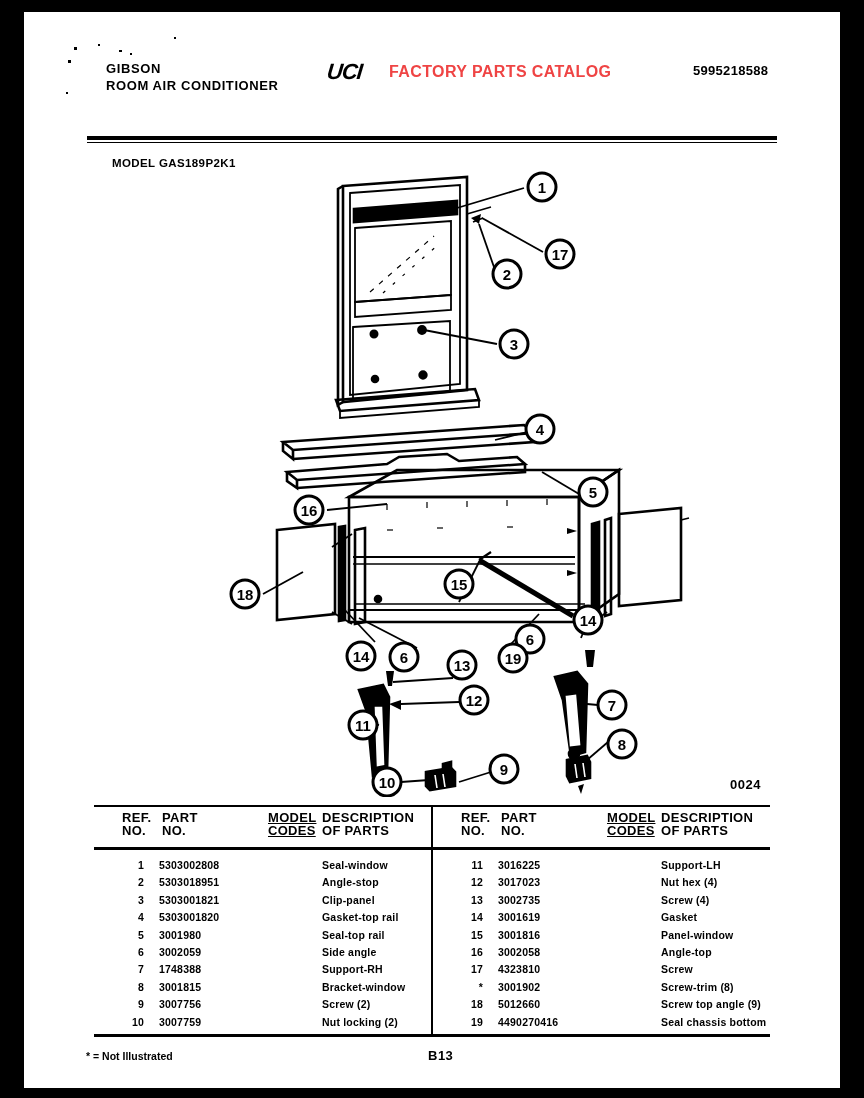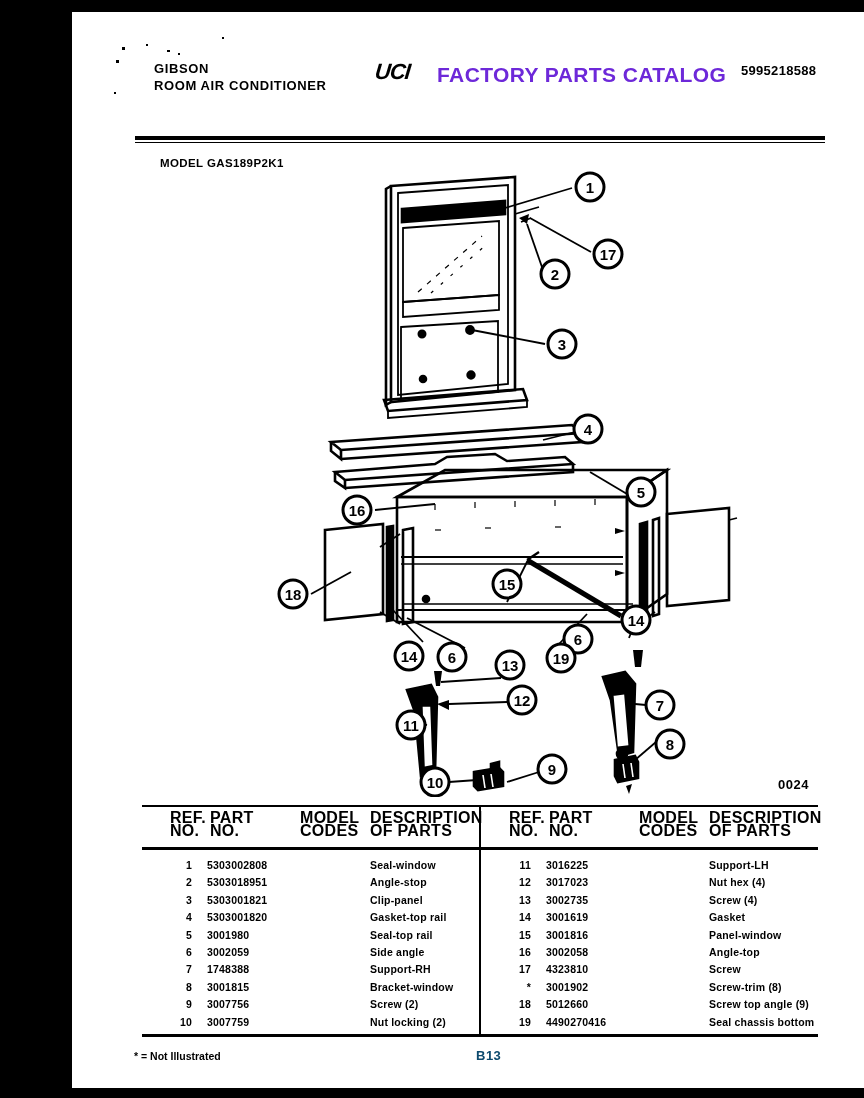--- a/index.html
+++ b/index.html
@@ -12,21 +12,20 @@
     height: 1098px;
     font-family: "Liberation Sans", sans-serif;
     overflow: hidden;
   }
   .page-frame {
     position: absolute;
     left: 0; top: 0;
     width: 764px;
     height: 1098px;
     background: #000;
-    margin-left: 48px;
   }
   .page {
     position: absolute;
     left: 24px;
     top: 12px;
     width: 816px;
     height: 1076px;
     background: #ffffff;
   }
 
@@ -49,24 +48,24 @@
     font-weight: bold;
     font-style: italic;
     letter-spacing: -1px;
     color: #000;
     transform: skewX(-6deg);
   }
   .hdr-catalog {
     position: absolute;
     left: 365px;
     top: 51px;
-    font-size: 21px;
+    font-size: 16px;
     font-weight: bold;
     letter-spacing: 0.4px;
-    color: #6d28d9;
+    color: #ef4444;
   }
   .hdr-number {
     position: absolute;
     left: 669px;
     top: 51px;
     font-size: 13px;
     font-weight: bold;
     letter-spacing: 0.3px;
     color: #000;
   }
@@ -148,30 +147,30 @@
     width: 2px; height: 232px;
     background: #000;
   }
 
   .col-group { position: absolute; top: 0; width: 337px; height: 232px; }
   .col-left  { left: 0; }
   .col-right { left: 339px; }
 
   .th {
     position: absolute;
-    font-size: 16px;
+    font-size: 13px;
     font-weight: bold;
     line-height: 13px;
     letter-spacing: 0.3px;
     color: #000;
     top: 6px;
   }
   .th-ref  { left: 28px; }
   .th-part { left: 68px; }
-  .th-code { left: 158px; }
+  .th-code { left: 174px; text-decoration: underline; }
   .th-desc { left: 228px; }
 
   .trow {
     position: absolute;
     width: 337px;
     height: 18px;
     font-size: 10.5px;
     font-weight: bold;
     letter-spacing: 0.2px;
     color: #000;
@@ -208,21 +207,21 @@
     font-weight: bold;
     color: #000;
   }
   .foot-page {
     position: absolute;
     left: 404px;
     top: 1036px;
     font-size: 13px;
     font-weight: bold;
     letter-spacing: 0.5px;
-    color: #0c4a6e;
+    color: #000000;
   }
   .foot-date {
     position: absolute;
     left: 707px;
     top: 1076px;
     font-size: 12px;
     font-weight: normal;
     color: #000;
   }
 

